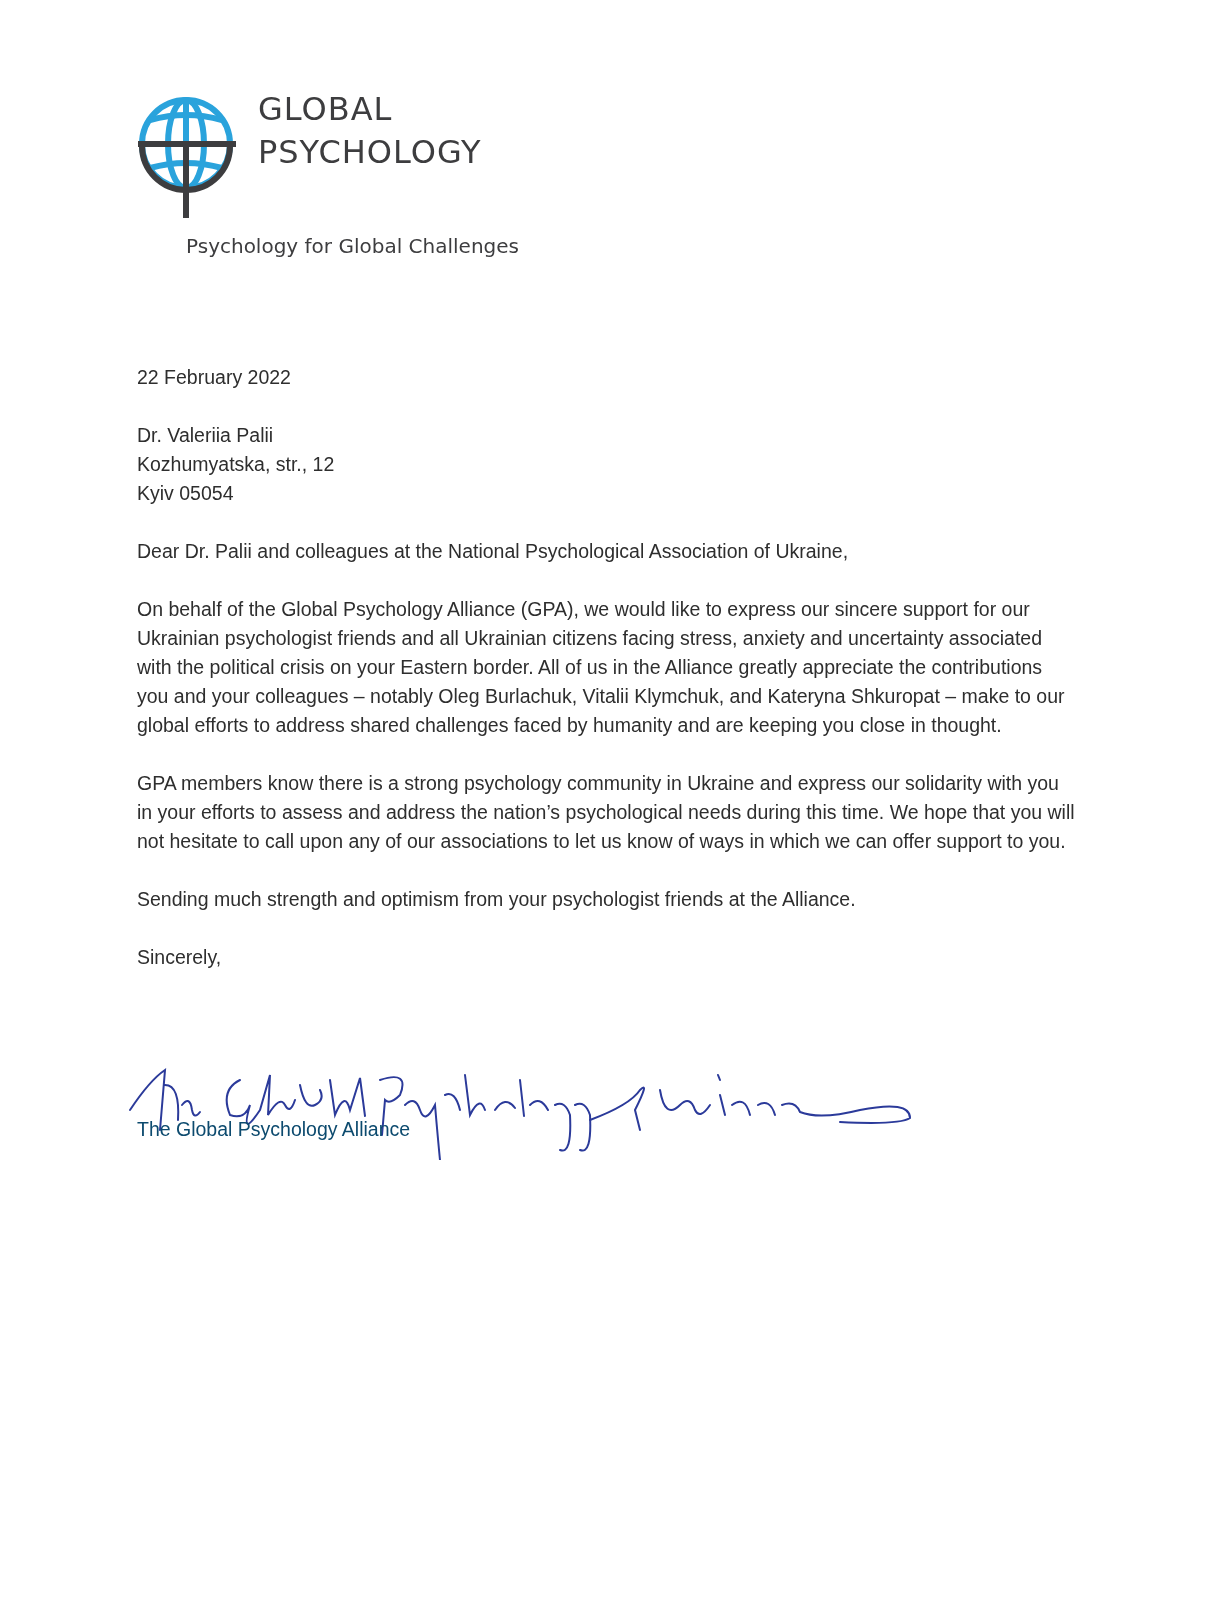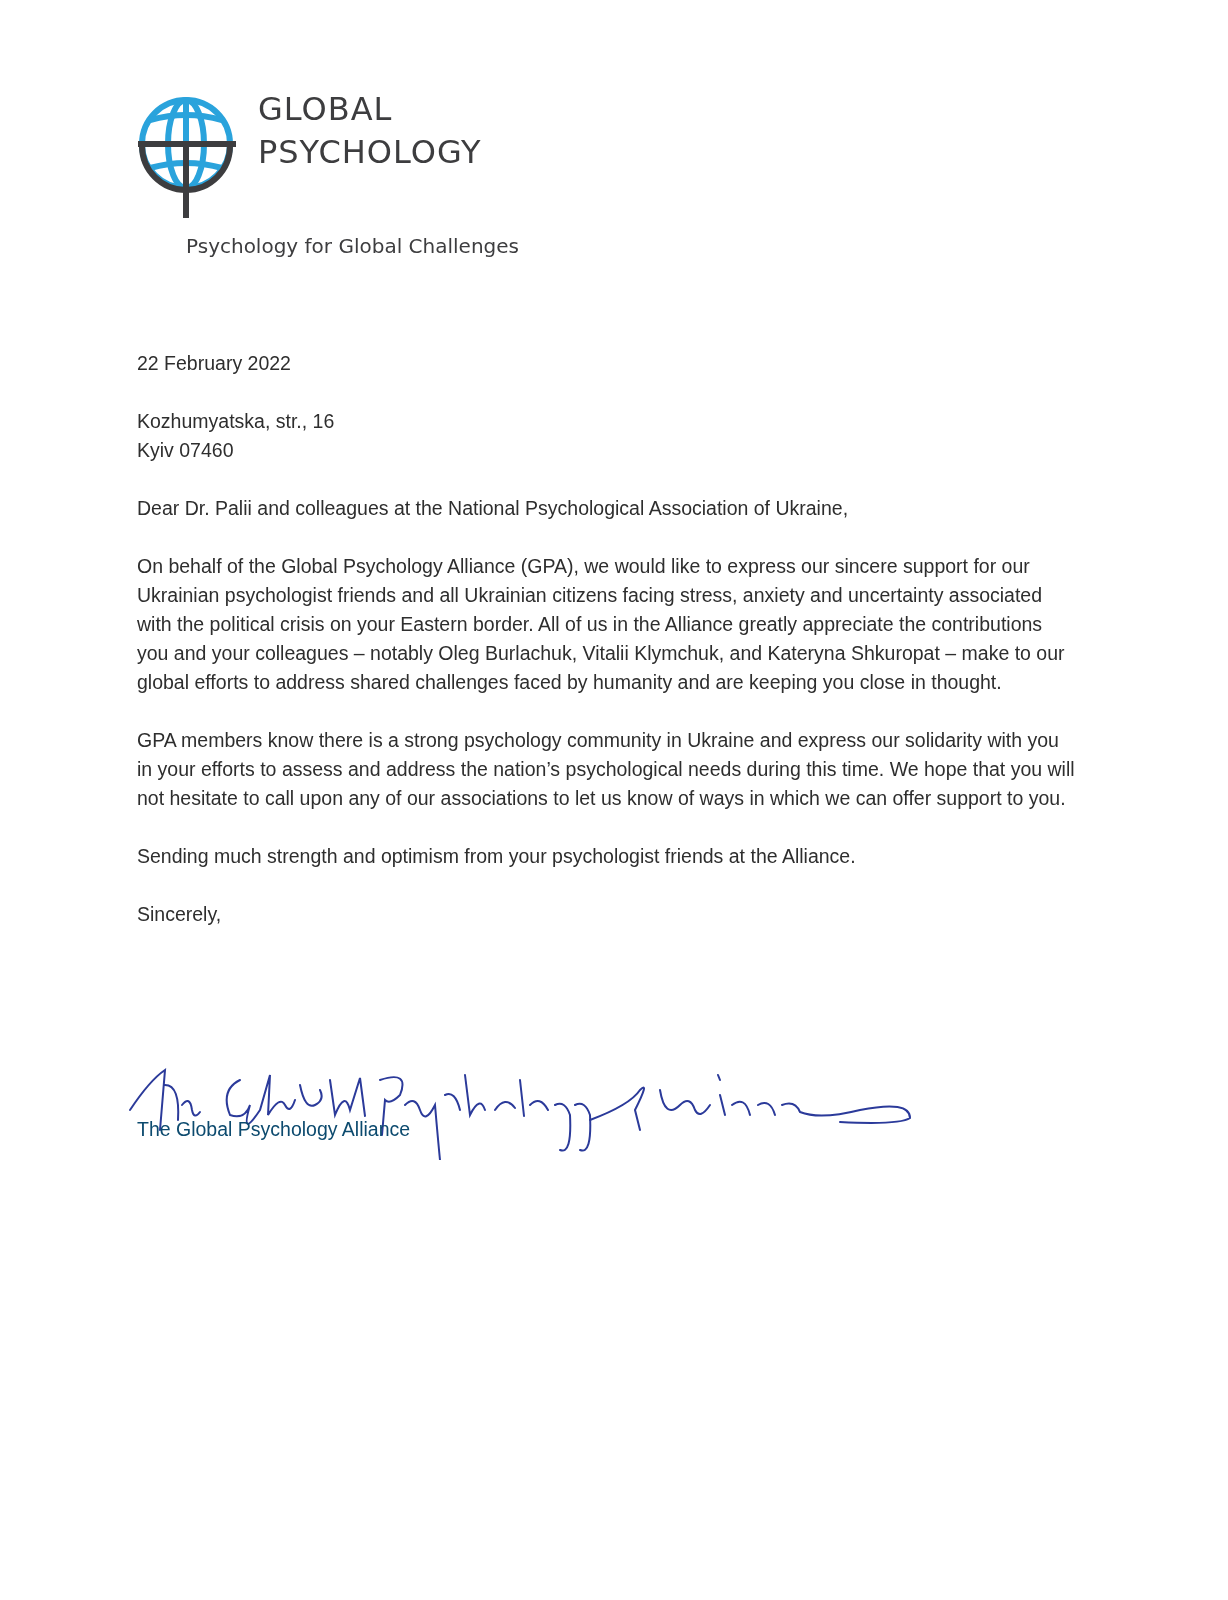--- a/index.html
+++ b/index.html
@@ -1,21 +1,21 @@
 <!DOCTYPE html>
 <html><head>
 <meta charset="utf-8">
 <style>
   html, body { margin: 0; padding: 0; background: #ffffff; }
   body { width: 1228px; height: 1600px; position: relative; overflow: hidden; font-family: "Liberation Sans", sans-serif; color: #333333; }
   .logo-globe { position: absolute; left: 136px; top: 94px; width: 104px; height: 126px; }
   .logo-title { position: absolute; left: 258px; top: 88px; font-family: "DejaVu Sans", sans-serif; font-size: 32px; line-height: 43px; color: #3d3d3f; letter-spacing: 1px; }
   .logo-title div { white-space: nowrap; }
   .logo-tagline { position: absolute; left: 186px; top: 234px; font-family: "DejaVu Sans", sans-serif; font-size: 20px; color: #3d3d3f; white-space: nowrap; }
-  .letter { position: absolute; left: 137px; top: 349px; width: 940px; font-family: "Liberation Sans", sans-serif; font-size: 19.5px; line-height: 29px; color: #2e2e2e; }
+  .letter { position: absolute; left: 137px; top: 363px; width: 940px; font-family: "Liberation Sans", sans-serif; font-size: 19.5px; line-height: 29px; color: #2e2e2e; }
   .letter p { margin: 0; }
   .gap { height: 29px; }
   .sig-wrap { position: absolute; left: 120px; top: 1050px; width: 800px; height: 110px; }
   .sig-name { position: absolute; left: 137px; top: 1118px; font-size: 19.5px; color: #0c4a6e; }
 </style>
 </head>
 <body>
 
 <svg class="logo-globe" viewBox="0 0 104 126">
   <g fill="none" stroke="#2aa3dc" stroke-width="6">
@@ -34,22 +34,23 @@
 
 <div class="logo-title">
   <div>GLOBAL</div>
   <div>PSYCHOLOGY</div>
 </div>
 <div class="logo-tagline">Psychology for Global Challenges</div>
 
 <div class="letter">
   <p>22 February 2022</p>
   <div class="gap"></div>
-  <p>Kozhumyatska, str., 16</p>
-  <p>Kyiv 07460</p>
+  <p>Dr. Valeriia Palii</p>
+  <p>Kozhumyatska, str., 12</p>
+  <p>Kyiv 05054</p>
   <div class="gap"></div>
   <p>Dear Dr. Palii and colleagues at the National Psychological Association of Ukraine,</p>
   <div class="gap"></div>
   <p>On behalf of the Global Psychology Alliance (GPA), we would like to express our sincere support for our Ukrainian psychologist friends and all Ukrainian citizens facing stress, anxiety and uncertainty associated with the political crisis on your Eastern border.  All of us in the Alliance greatly appreciate the contributions you and your colleagues – notably Oleg Burlachuk, Vitalii Klymchuk, and Kateryna Shkuropat – make to our global efforts to address shared challenges faced by humanity and are keeping you close in thought.</p>
   <div class="gap"></div>
   <p>GPA members know there is a strong psychology community in Ukraine and express our solidarity with you in your efforts to assess and address the nation’s psychological needs during this time. We hope that you will not hesitate to call upon any of our associations to let us know of ways in which we can offer support to you.</p>
   <div class="gap"></div>
   <p>Sending much strength and optimism from your psychologist friends at the Alliance.</p>
   <div class="gap"></div>
   <p>Sincerely,</p>

